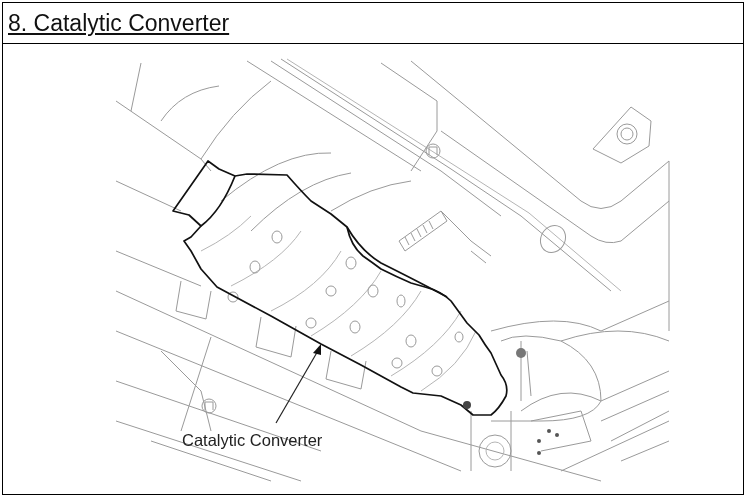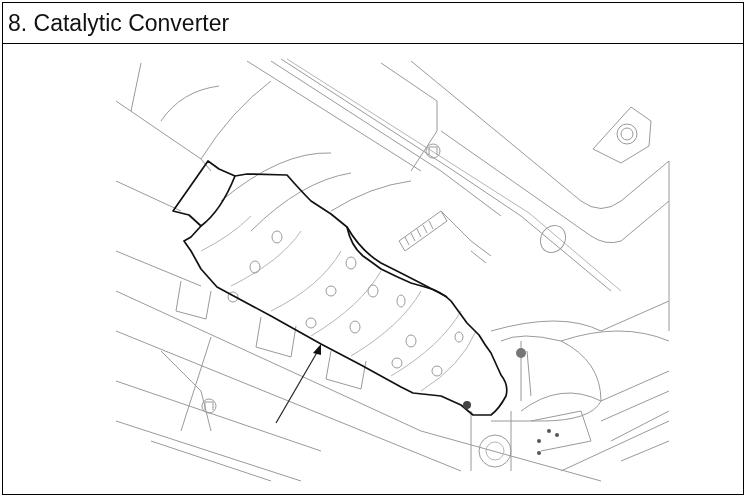--- a/index.html
+++ b/index.html
@@ -6,21 +6,21 @@
     body { width: 748px; height: 500px; position: relative; overflow: hidden; font-family: "Liberation Sans", sans-serif; }
     .frame {
       position: absolute; left: 2px; top: 2px; width: 742px; height: 493px;
       border: 1.5px solid #000; box-sizing: border-box;
     }
     .header {
       position: absolute; left: 0; top: 0; right: 0; height: 41px;
       border-bottom: 1.5px solid #000; box-sizing: border-box;
       display: flex; align-items: center; padding-left: 5px;
     }
-    .header-title { font-size: 23px; color: #111; letter-spacing: 0px; }
+    .header-title { font-size: 23px; color: #111; letter-spacing: 0px; text-decoration: underline; }
     .figure { position: absolute; left: 0; top: 41px; right: 0; bottom: 0; }
     .figure svg { position: absolute; left: -2px; top: -43px; }
     .callout-text {
       position: absolute; left: 181px; top: 430px; font-size: 16.5px; color: #222;
       font-family: "Liberation Sans", sans-serif;
     }
     .g { stroke: #9a9a9a; stroke-width: 1; fill: none; }
     .g2 { stroke: #b5b5b5; stroke-width: 1; fill: none; }
     .k { stroke: #111; stroke-width: 1.7; fill: none; stroke-linejoin: round; }
   </style>
@@ -148,14 +148,15 @@
       <circle cx="538" cy="440" r="2" fill="#555"></circle>
       <circle cx="538" cy="452" r="2" fill="#555"></circle>
       <circle cx="556" cy="434" r="2" fill="#555"></circle>
 
       <g>
         <line x1="275" y1="422" x2="318" y2="348" stroke="#222" stroke-width="1.2"></line>
         <polygon points="320,343 312,352 320,354" fill="#111"></polygon>
       </g>
     </svg>
 
+    <span class="callout-text" style="top:387px; left:179px;">Catalytic Converter</span>
   </div>
 </div>
 
 </body></html>

